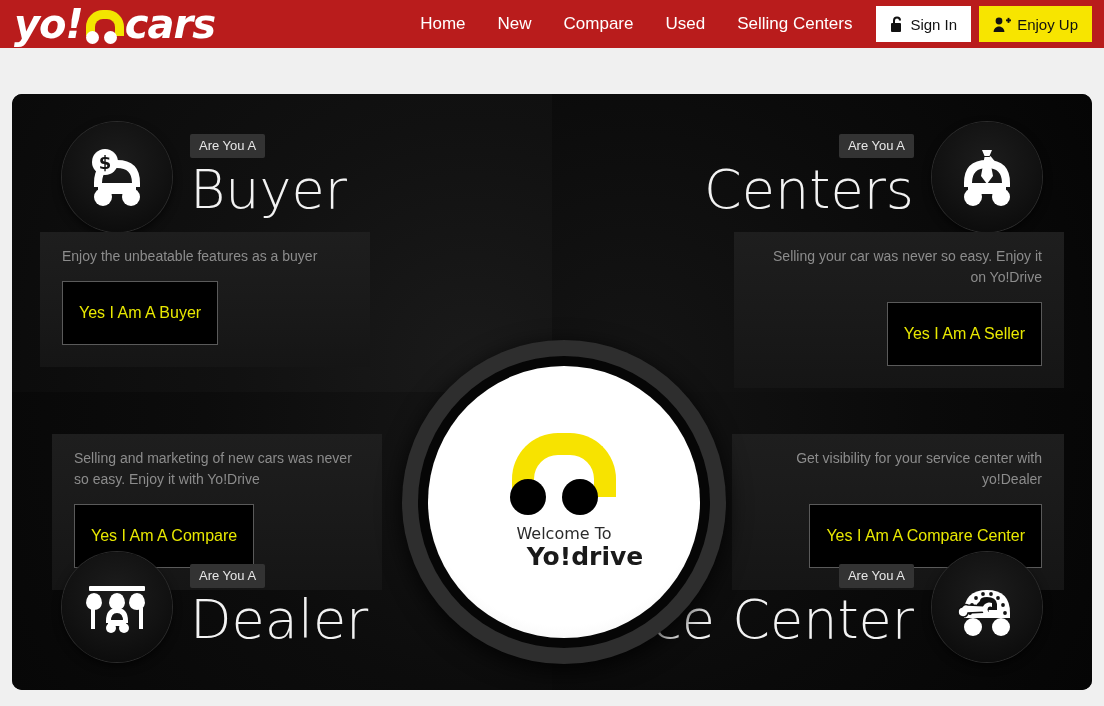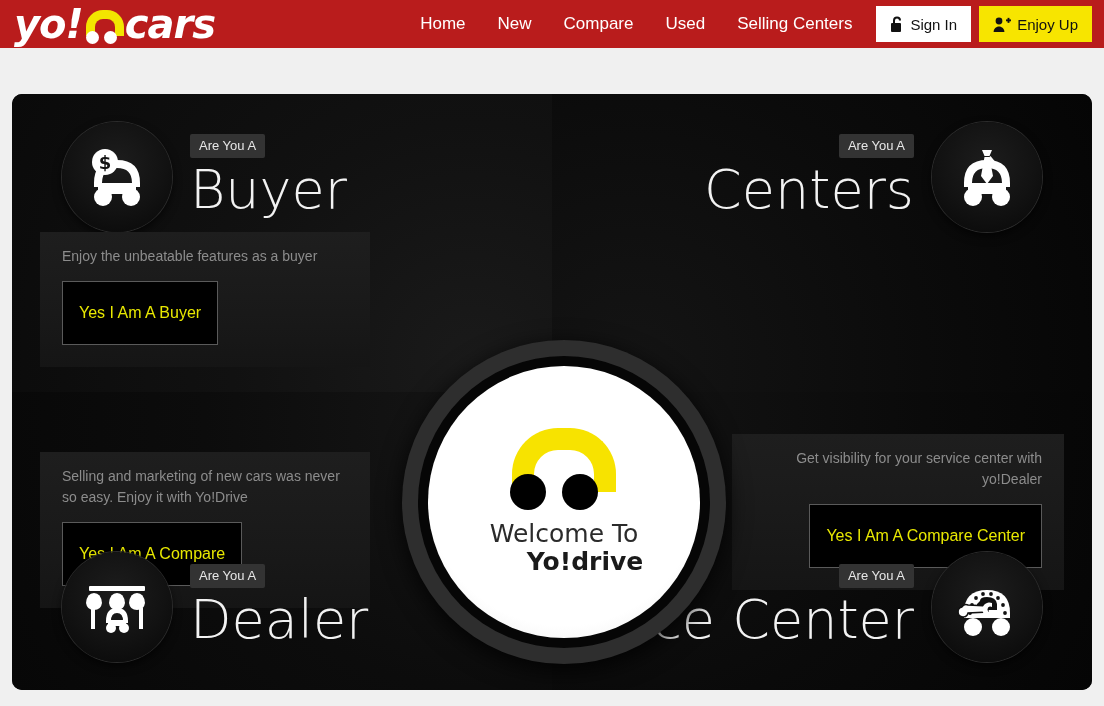--- a/index.html
+++ b/index.html
@@ -189,21 +189,21 @@
   .ctawrap.r { text-align: right; }
 
   
   .q-buyer .qhead  { left: 22px; top: 28px; }
   .q-buyer .qbody  { left: 28px; top: 138px; }
 
   .q-seller .qhead { right: 22px; top: 28px; }
   .q-seller .qbody { right: 28px; top: 138px; }
 
   .q-dealer .qhead { left: 22px; bottom: 28px; }
-  .q-dealer .qbody { left: 28px; top: 42px; margin-top: 18px; }
+  .q-dealer .qbody { left: 40px; top: 42px; }
 
   .q-service .qhead { right: 22px; bottom: 28px; }
   .q-service .qbody { right: 28px; top: 42px; }
 
   
   .center {
     position: absolute;
     left: 390px; top: 246px;
     width: 324px; height: 324px;
     border-radius: 50%;
@@ -236,21 +236,21 @@
   .center-car .cw {
     position: absolute; bottom: 0;
     width: 36px; height: 36px;
     border-radius: 50%;
     background: #000000;
   }
   .center-car .cw1 { left: 4px; }
   .center-car .cw2 { left: 56px; }
   .welcome {
     font-family: "DejaVu Sans", sans-serif;
-    font-size: 25px;
+    font-size: 16px;
     color: #2b2b2b;
     font-weight: 400;
     line-height: 1.12;
   }
   .brand {
     font-family: "DejaVu Sans", sans-serif;
     font-size: 25px;
     color: #1a1a1a;
     font-weight: bold;
     line-height: 1.12;
@@ -343,20 +343,26 @@
         <svg width="74" height="60" viewBox="0 0 74 60">
           <path d="M14 36 Q14 13 37 13 Q60 13 60 36 L60 40 L52 40 L52 36 Q52 21 37 21 Q22 21 22 36 L22 40 L14 40 Z" fill="#fff"></path>
           <rect x="18" y="36" width="38" height="11" rx="2" fill="#fff"></rect>
           <circle cx="23" cy="50" r="9" fill="#fff"></circle>
           <circle cx="51" cy="50" r="9" fill="#fff"></circle>
           <path d="M32 3 h10 l-2.5 6 h-5 z" fill="#fff"></path>
           <path d="M34.5 10 h5 l3.5 19 -6 8 -6 -8 z" fill="#fff"></path>
           <path d="M40.5 9 L47 17 L44 19 L38.5 11 z" fill="#fff"></path>
         </svg>
       </div>
+    </div>
+    <div class="qbody r">
+      <p class="qdesc">Selling your car was never so easy. Enjoy it on Yo!Drive</p>
+      <span class="ctawrap r">
+        <a class="cta" href="#">Yes I Am A Seller</a>
+      </span>
     </div>
   </div>
 
   <div class="quad q-dealer">
     <div class="qbody">
       <p class="qdesc">Selling and marketing of new cars was never so easy. Enjoy it with Yo!Drive</p>
       <span class="ctawrap">
         <a class="cta" href="#">Yes I Am A Compare</a>
       </span>
     </div>

